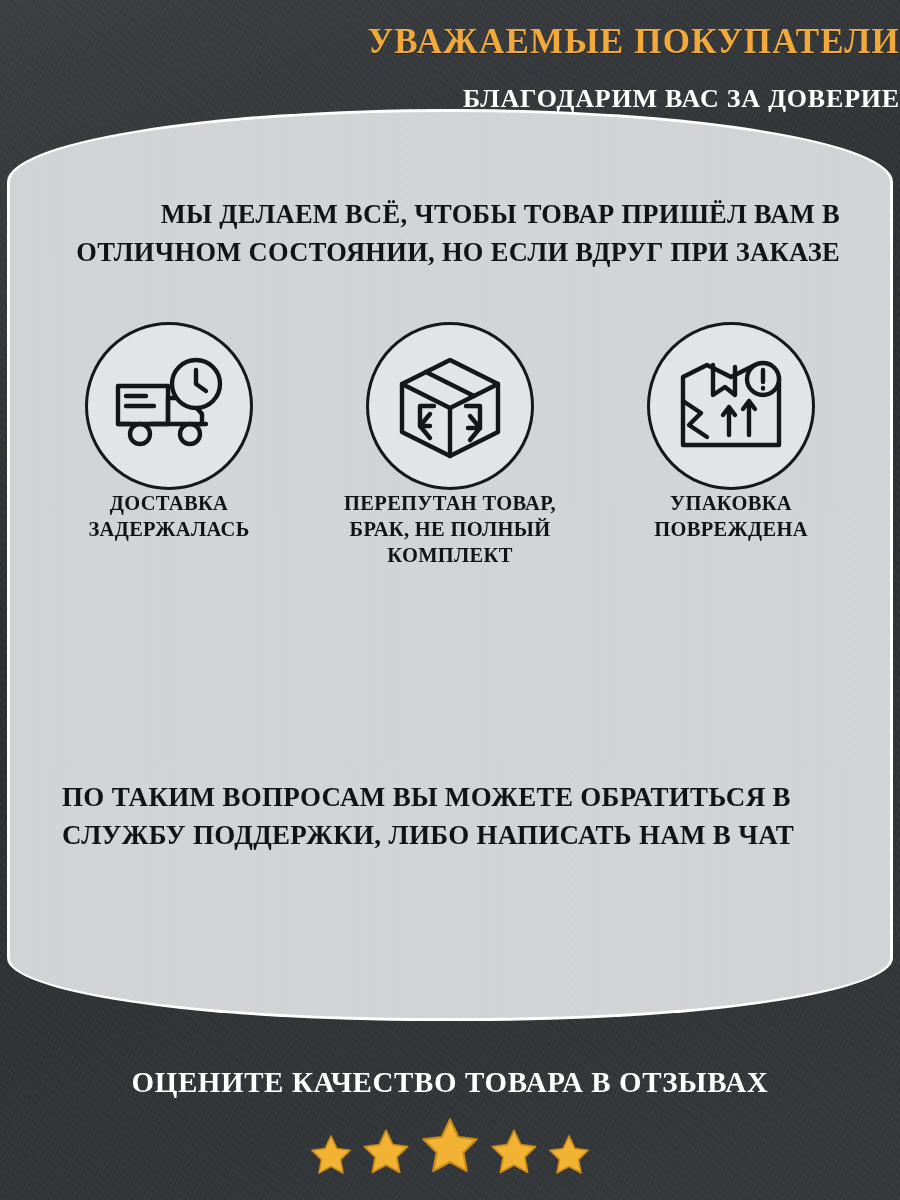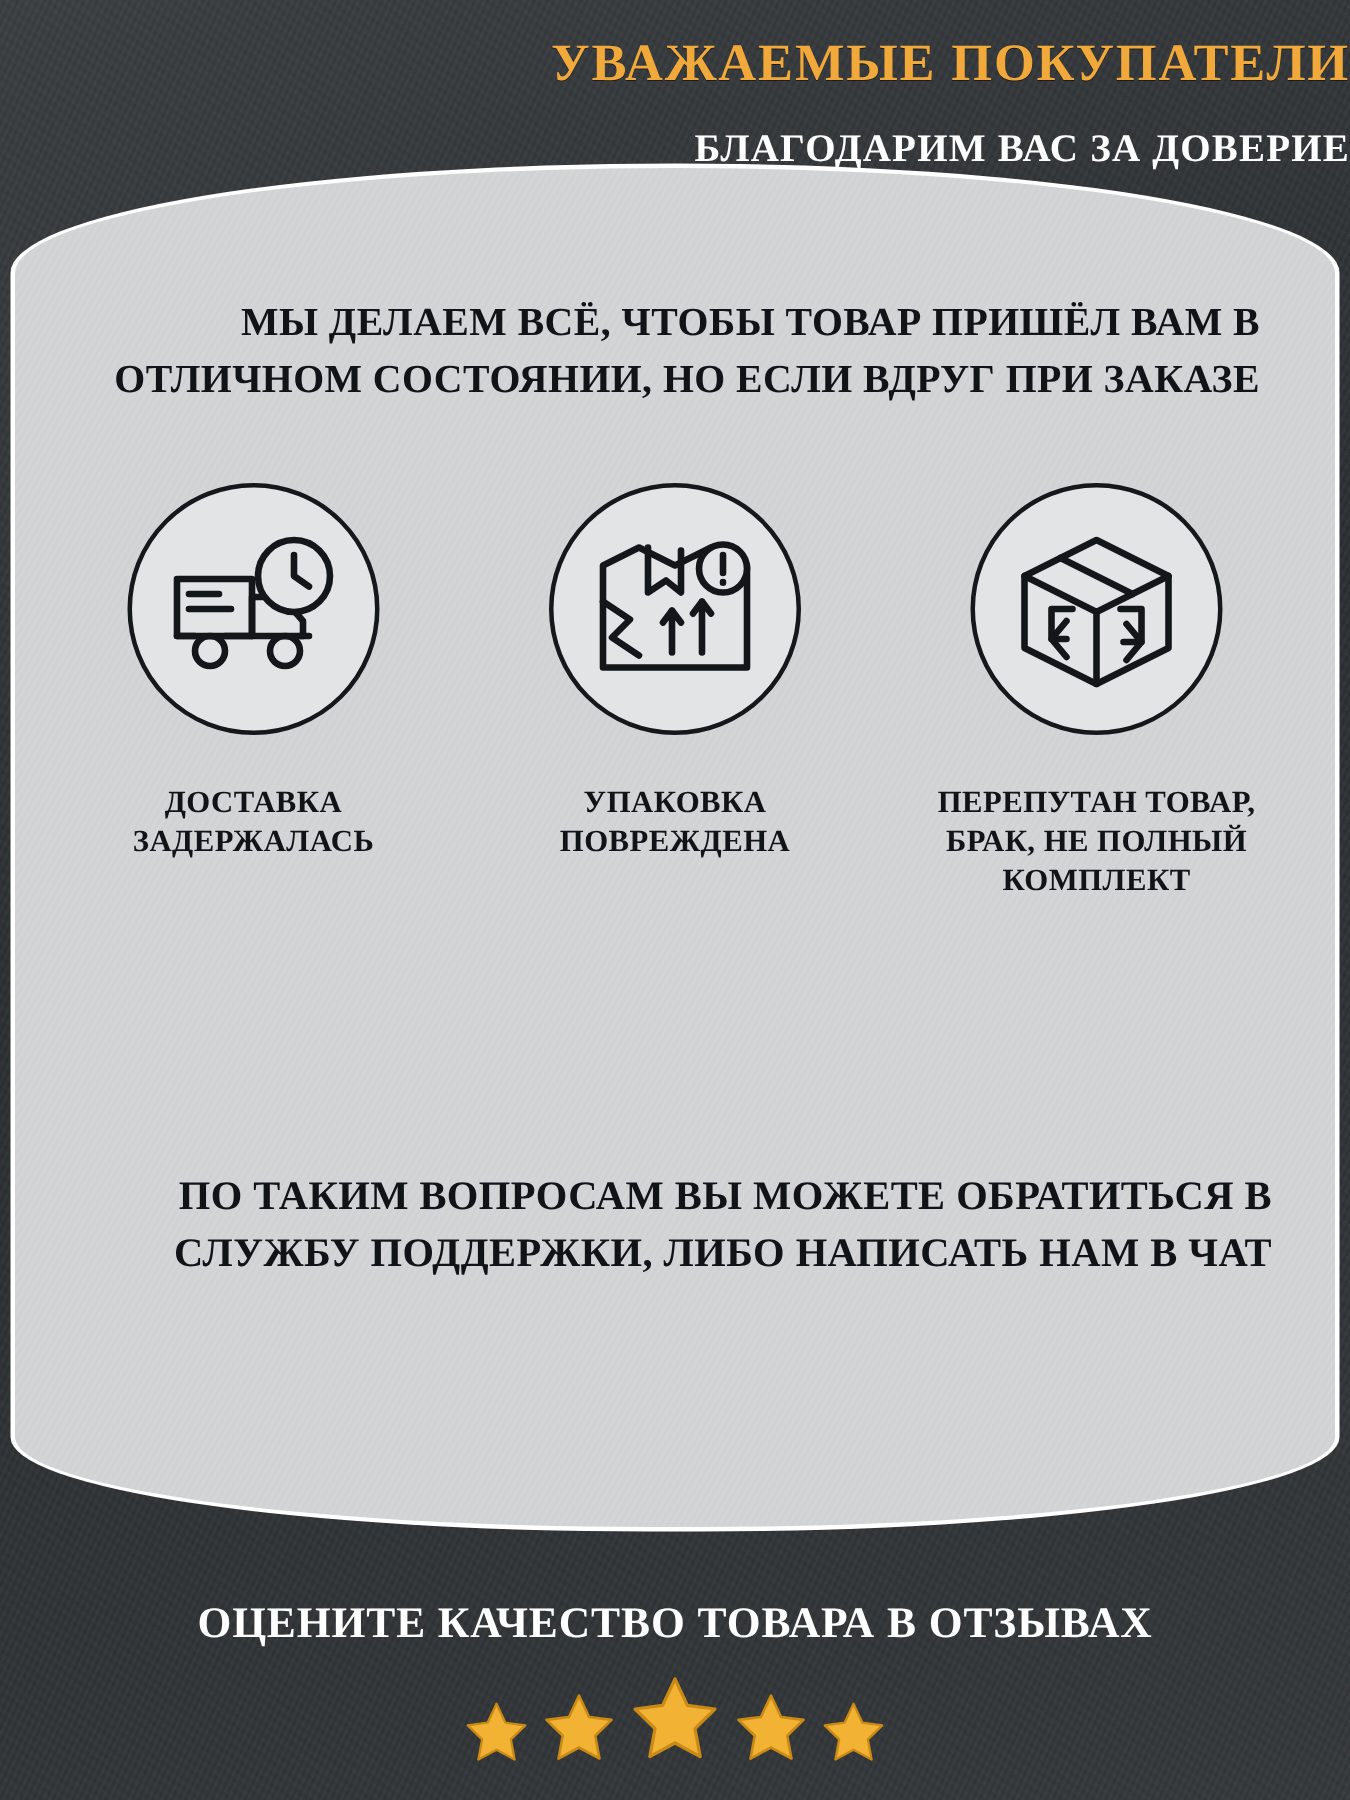--- a/index.html
+++ b/index.html
@@ -124,21 +124,21 @@
     border-radius: 50%;
     border: 3px solid #15181b;
     background: #e3e4e6;
     display: flex;
     align-items: center;
     justify-content: center;
     overflow: hidden;
   }
   .icon-circle svg { display: block; }
   .icon-caption {
-    margin-top: 32px;
+    margin-top: 0;
     text-align: center;
     font-size: 20.5px;
     font-weight: bold;
     color: #111417;
     line-height: 1.28;
     letter-spacing: 0.3px;
   }
 
   
   .headline {
@@ -151,23 +151,23 @@
     font-weight: bold;
     color: #0d1013;
     line-height: 1.32;
     letter-spacing: 0.4px;
   }
 
   
   .support {
     position: absolute;
     top: 778px;
-    left: 48px;
+    left: 62px;
     width: 800px;
-    text-align: right;
+    text-align: left;
     font-size: 27px;
     font-weight: bold;
     color: #111417;
     line-height: 1.42;
     letter-spacing: 0.3px;
   }
 
   
   .footer {
     position: absolute;
@@ -226,54 +226,54 @@
 
             <circle cx="86" cy="30" r="24" fill="#e3e4e6"></circle>
             <path d="M86 16 v14 l10 7"></path>
           </svg>
         </div>
         <div class="icon-caption">ДОСТАВКА ЗАДЕРЖАЛАСЬ</div>
       </div>
 
       <div class="icon-block">
         <div class="icon-circle">
-          <svg width="116" height="110" viewBox="0 0 116 110" fill="none" stroke="#14171a" stroke-width="4.4" stroke-linecap="round" stroke-linejoin="round">
-
-            <path d="M10 26 L34 14 L58 26 L82 14 L106 26 L106 94 L10 94 Z"></path>
-            <path d="M40 14 L40 44 L52 36 L62 44 L62 16"></path>
-            <path d="M10 50 L28 62 L16 74 L34 86"></path>
-
-            <path d="M56 84 L56 56 M50 64 L56 56 L62 64"></path>
-            <path d="M76 84 L76 50 M70 58 L76 50 L82 58"></path>
-
-            <circle cx="90" cy="28" r="16" fill="#e3e4e6"></circle>
-            <path d="M90 19 L90 31 M90 37 L90 37.5"></path>
-          </svg>
-        </div>
-        <div class="icon-caption">УПАКОВКА ПОВРЕЖДЕНА</div>
-      </div>
-
-      <div class="icon-block">
-        <div class="icon-circle">
           <svg width="120" height="112" viewBox="0 0 120 112" fill="none" stroke="#14171a" stroke-width="4.4" stroke-linecap="round" stroke-linejoin="round">
 
             <path d="M12 34 L60 10 L108 34 L108 82 L60 106 L12 82 Z"></path>
             <path d="M12 34 L60 58 L108 34"></path>
             <path d="M60 58 L60 106"></path>
             <path d="M36 22 L84 46"></path>
 
             <path d="M44 56 h-14 v20 h10"></path>
             <path d="M40 88 l-10 -12 l10 -12"></path>
             <path d="M76 56 h14 v22 h-12"></path>
             <path d="M80 90 l10 -12 l-10 -12"></path>
           </svg>
         </div>
         <div class="icon-caption">ПЕРЕПУТАН ТОВАР, БРАК, НЕ ПОЛНЫЙ КОМПЛЕКТ</div>
       </div>
 
+      <div class="icon-block">
+        <div class="icon-circle">
+          <svg width="116" height="110" viewBox="0 0 116 110" fill="none" stroke="#14171a" stroke-width="4.4" stroke-linecap="round" stroke-linejoin="round">
+
+            <path d="M10 26 L34 14 L58 26 L82 14 L106 26 L106 94 L10 94 Z"></path>
+            <path d="M40 14 L40 44 L52 36 L62 44 L62 16"></path>
+            <path d="M10 50 L28 62 L16 74 L34 86"></path>
+
+            <path d="M56 84 L56 56 M50 64 L56 56 L62 64"></path>
+            <path d="M76 84 L76 50 M70 58 L76 50 L82 58"></path>
+
+            <circle cx="90" cy="28" r="16" fill="#e3e4e6"></circle>
+            <path d="M90 19 L90 31 M90 37 L90 37.5"></path>
+          </svg>
+        </div>
+        <div class="icon-caption">УПАКОВКА ПОВРЕЖДЕНА</div>
+      </div>
+
     </div>
 
 
     <div class="support">ПО ТАКИМ ВОПРОСАМ ВЫ МОЖЕТЕ ОБРАТИТЬСЯ В СЛУЖБУ ПОДДЕРЖКИ, ЛИБО НАПИСАТЬ НАМ В ЧАТ</div>
 
     <div class="footer">
       <div class="footer-title">ОЦЕНИТЕ КАЧЕСТВО ТОВАРА В ОТЗЫВАХ</div>
       <div class="stars">
           <svg width="46" height="46" viewBox="0 0 24 24">
             <path d="M12 2 L15.1 8.6 L22 9.5 L17 14.4 L18.3 21.4 L12 18 L5.7 21.4 L7 14.4 L2 9.5 L8.9 8.6 Z" fill="#f2b233" stroke="#c98a16" stroke-width="0.8" stroke-linejoin="round"></path>

